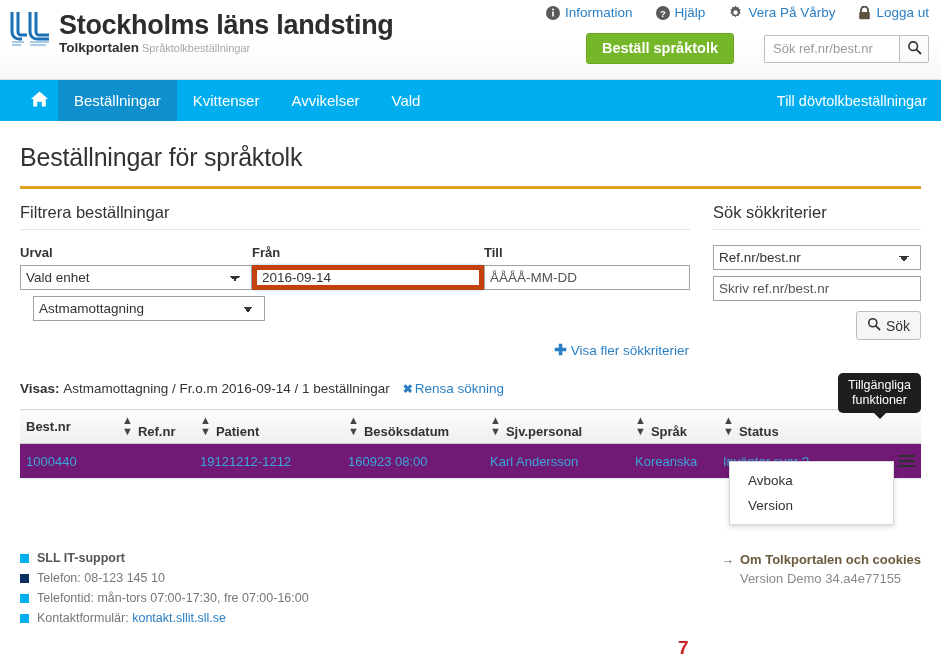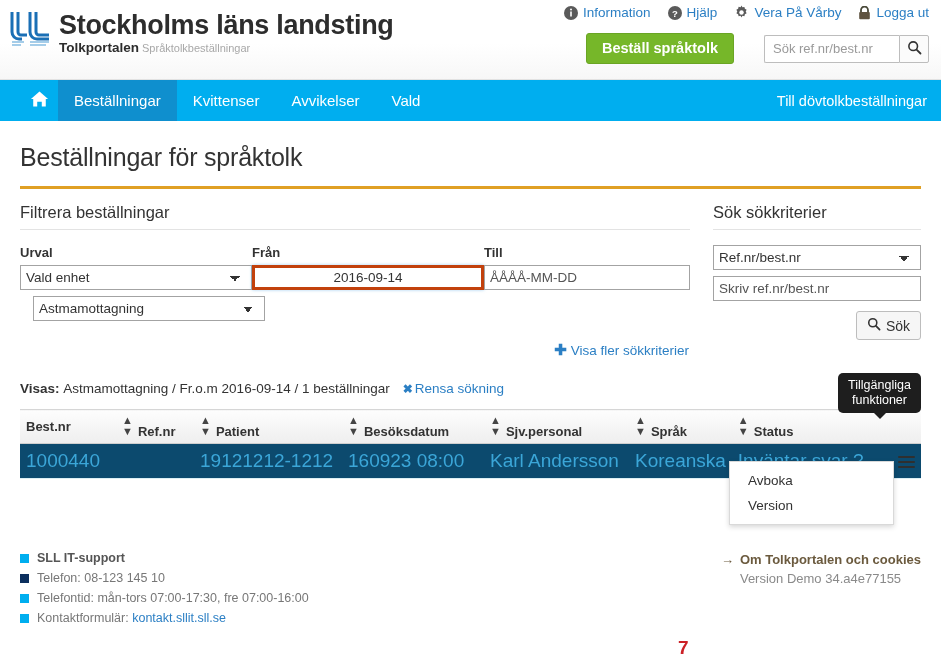--- a/index.html
+++ b/index.html
@@ -52,21 +52,21 @@
     font-size: 11px;
     color: #a8a8a8;
     margin-left: 3px;
   }
 
   .header-links {
     position: absolute;
     right: 12px; top: 5px;
     display: flex;
     align-items: center;
-    gap: 17px;
+    gap: 23px;
     font-size: 13.5px;
   }
   .hlink {
     display: flex;
     align-items: center;
     gap: 5px;
     color: #2b7fc4;
     text-decoration: none;
     cursor: pointer;
     white-space: nowrap;
@@ -204,23 +204,22 @@
     -webkit-appearance: none; appearance: none;
     background-image:
       linear-gradient(45deg, transparent 50%, #333 50%),
       linear-gradient(135deg, #333 50%, transparent 50%);
     background-position: calc(100% - 16px) 10px, calc(100% - 11px) 10px;
     background-size: 5px 5px, 5px 5px;
     background-repeat: no-repeat;
   }
   select.inp + select.inp { margin-top: 6px; margin-left: 13px; }
   input.inp.focused {
-    border: 3px solid #c2410c;
+    border: 5px solid #c2410c;
     box-shadow: 0 0 3px rgba(90,170,230,.55);
-    text-align: center;
   }
   input.inp::placeholder { color: #555; }
 
   .morelink-row {
     margin-top: 20px;
     text-align: right;
     padding-right: 1px;
   }
   .morelink {
     color: #2b7fc4;
@@ -290,24 +289,24 @@
   }
   th .sorter {
     display: inline-block;
     margin-right: 5px;
     color: #444;
     font-size: 11px;
     line-height: 11px;
     vertical-align: 1px;
   }
   table.tbl tbody td {
-    background: #0c4a6e;
+    background: #701a75;
     height: 35px;
     padding: 0 6px;
-    font-size: 19px;
+    font-size: 13px;
     color: #3ba6d8;
     white-space: nowrap;
     border-bottom: 1px solid #dceff5;
   }
   td.c-act { text-align: right; padding-right: 10px; }
   .hamb {
     display: inline-block;
     width: 17px;
     cursor: pointer;
     vertical-align: middle;

